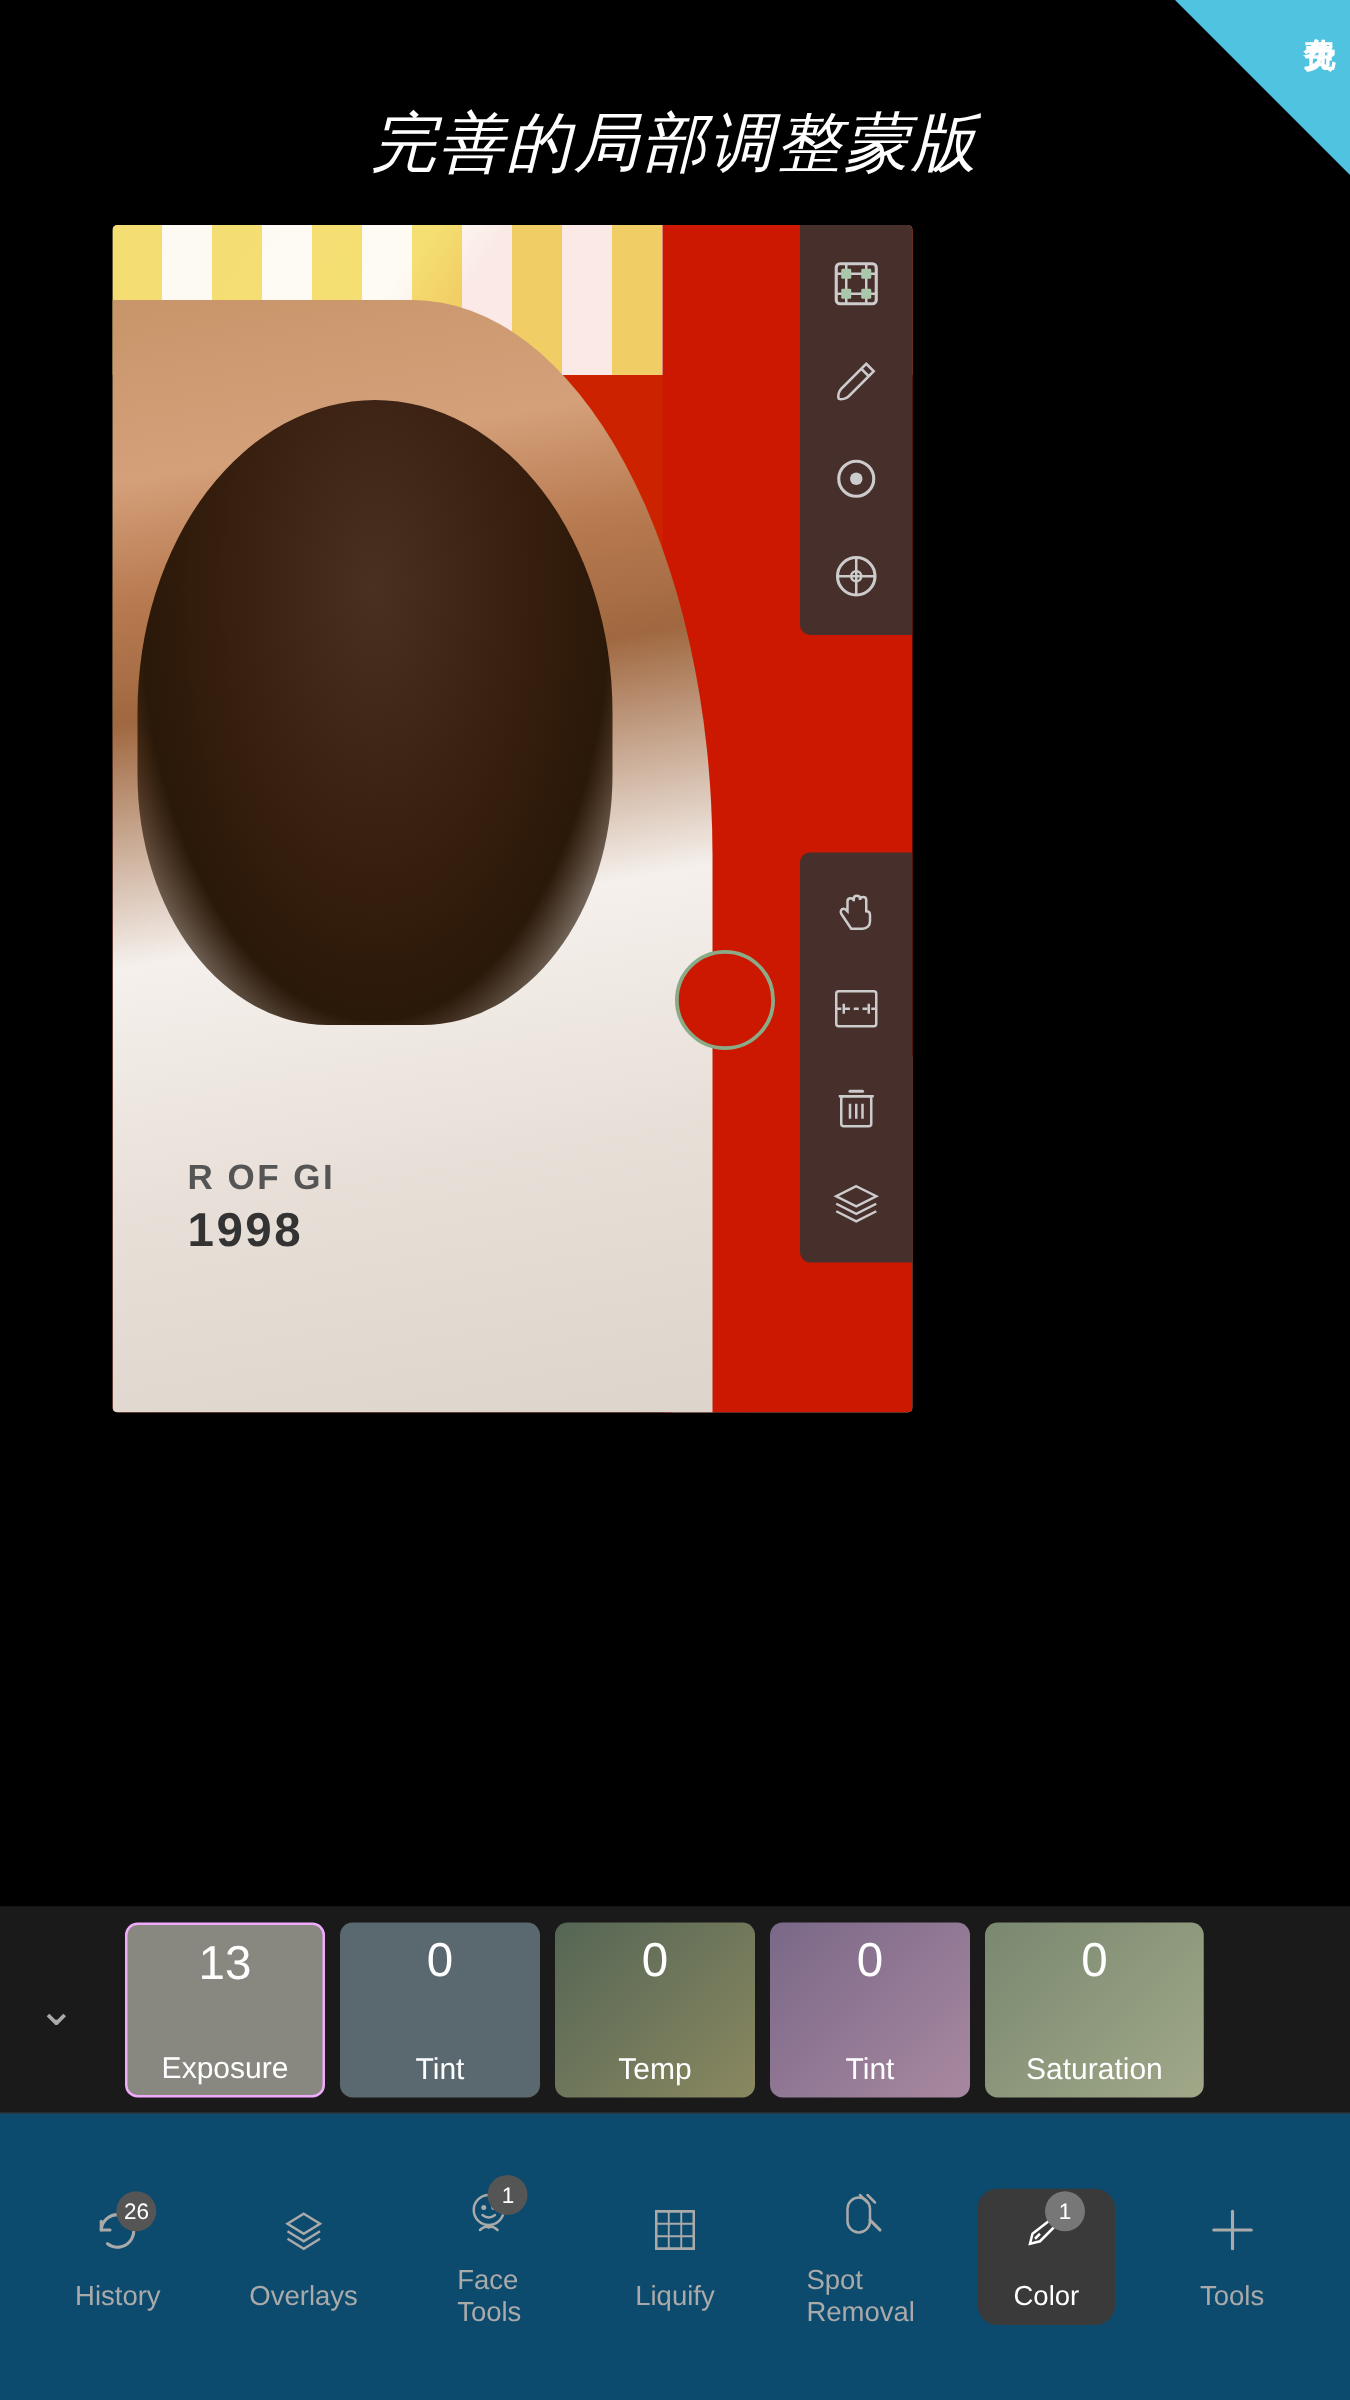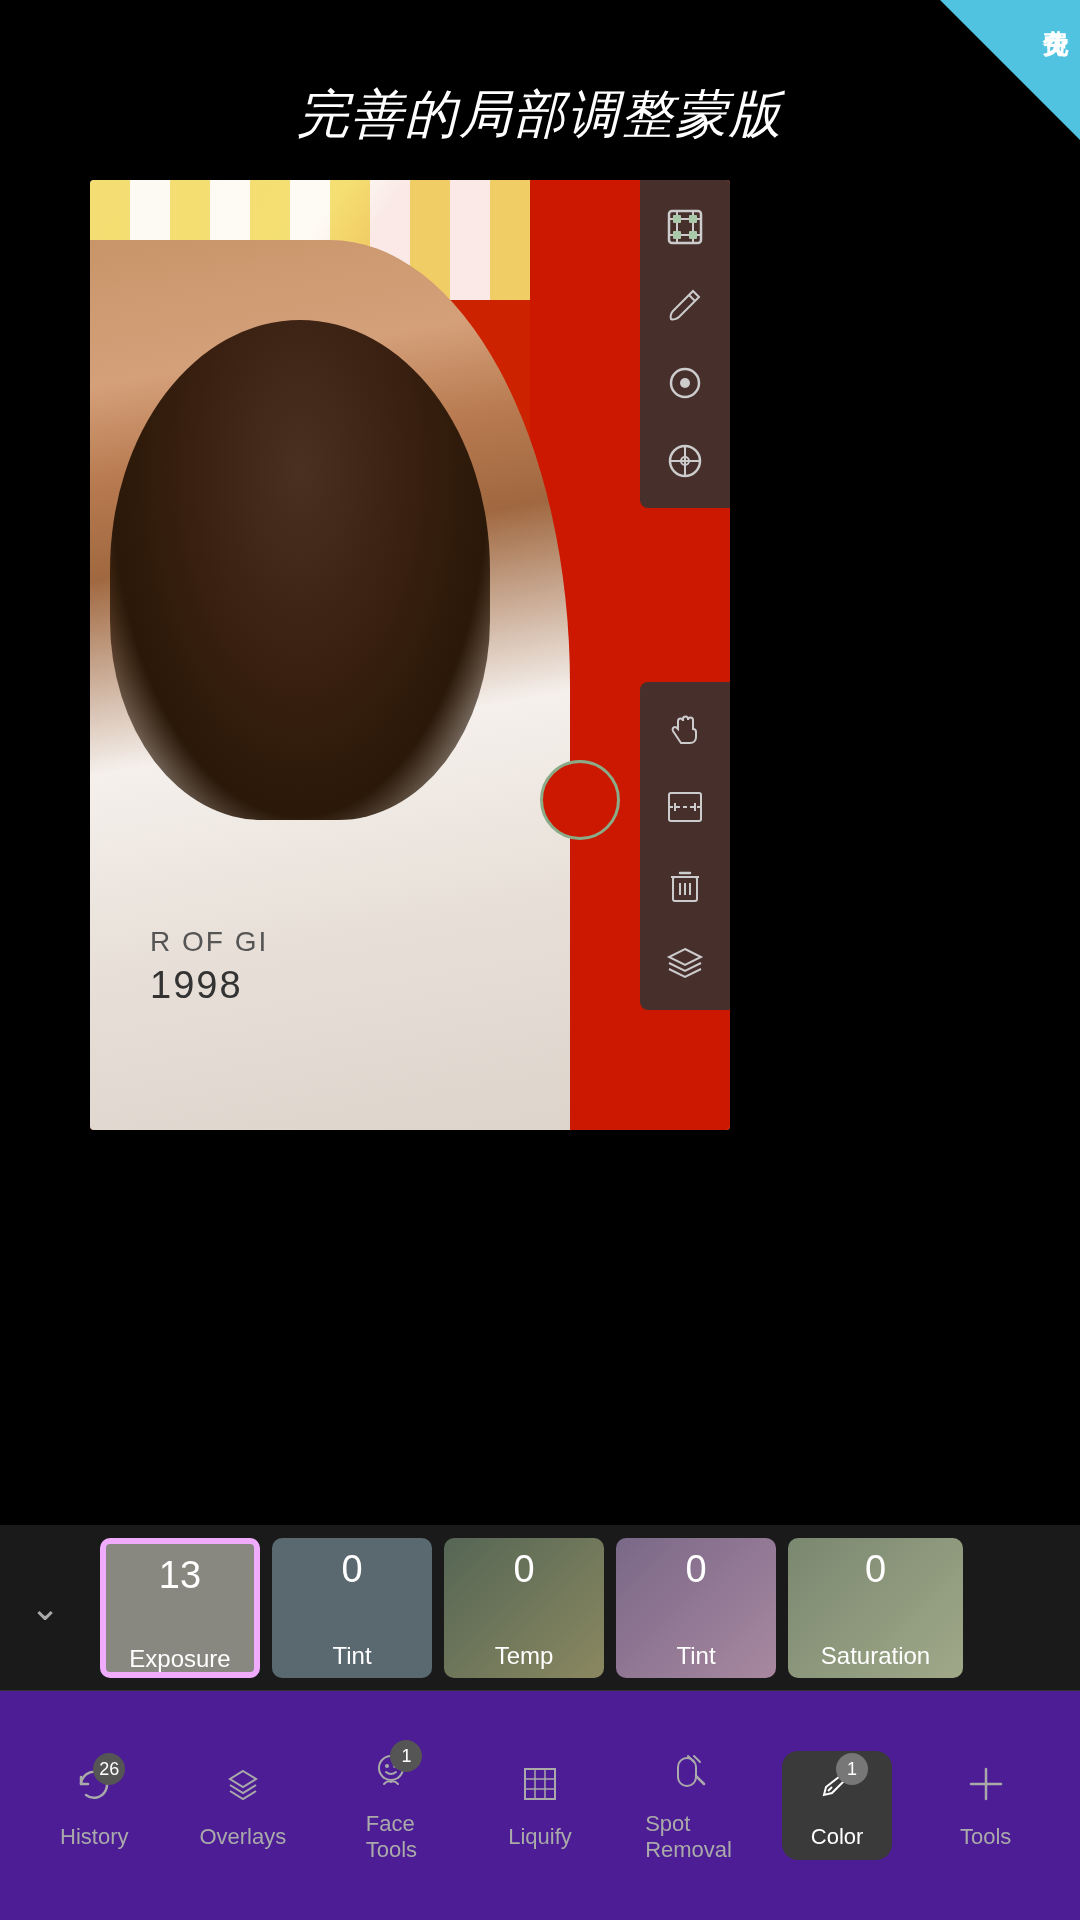--- a/index.html
+++ b/index.html
@@ -220,35 +220,35 @@
     .adj-label {
       color: #fff;
       font-size: 24px;
       z-index: 1;
       margin-top: 48px;
     }
 
     
     .adj-exposure {
       background: #888880;
-      border: 6px solid #f0abfc;
+      border: 2px solid #f0abfc;
     }
     .adj-blur { background: #5a6870; }
     .adj-temp { background: linear-gradient(135deg, #556655 0%, #8a8860 100%); }
     .adj-tint { background: linear-gradient(135deg, #7a6888 0%, #a888a0 100%); }
     .adj-saturation { background: linear-gradient(135deg, #7a8870 0%, #a0a888 100%); }
 
     
     #navbar {
       position: absolute;
       bottom: 0;
       left: 0;
       right: 0;
       height: 230px;
-      background: #4c1d95;
+      background: #0c4a6e;
       display: flex;
       align-items: center;
       justify-content: space-around;
       padding: 0 20px;
       border-top: 1px solid #333;
     }
     .nav-item {
       display: flex;
       flex-direction: column;
       align-items: center;
@@ -312,21 +312,21 @@
   <div id="photo-bg">
 
     <div id="awning"></div>
 
     <div id="red-wall"></div>
 
     <div id="person-area">
       <div id="hair-overlay"></div>
     </div>
 
-    <div style="position:absolute;bottom:120px;left:60px;color:#1a1a1a;font-size:38px;font-weight:400;line-height:1.3;letter-spacing:2px;margin-top:39px;">
+    <div style="position:absolute;bottom:120px;left:60px;color:#1a1a1a;font-size:38px;font-weight:700;line-height:1.3;letter-spacing:2px;margin-top:39px;">
       <div style="font-size:28px;color:#555;">R OF GI</div>
       <div style="font-size:38px;color:#333;">1998</div>
     </div>
 
     <div id="red-circle"></div>
   </div>
 
   <div id="toolbar-top">
     <div class="tool-btn">
       <svg class="icon-svg" viewBox="0 0 44 44" fill="none">

